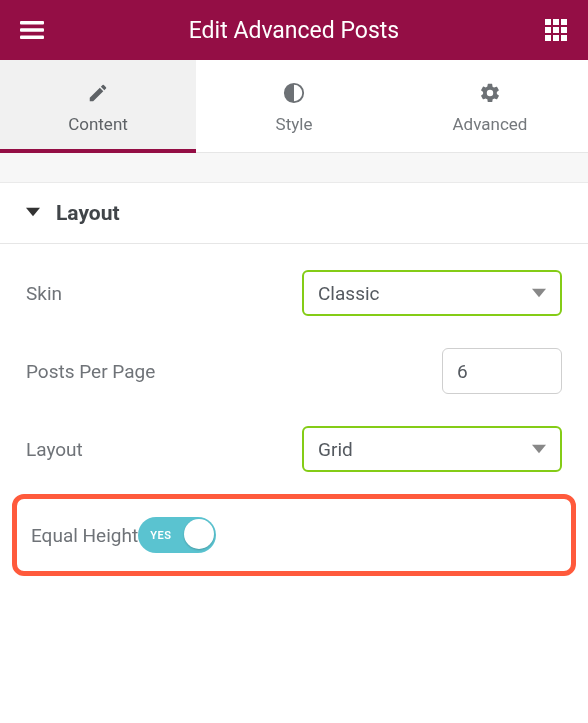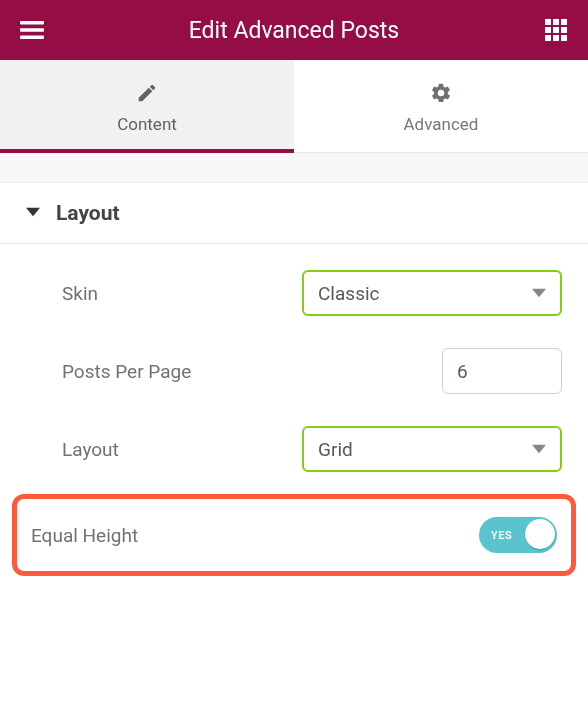--- a/index.html
+++ b/index.html
@@ -89,21 +89,20 @@
 
     .controls {
       padding: 10px 26px 0;
     }
     .control-row {
       display: flex;
       align-items: center;
       justify-content: space-between;
       padding: 16px 0;
       min-height: 70px;
-      margin-left: 36px;
     }
     .control-label {
       font-size: 19px;
       color: #6f7378;
       display: flex;
       align-items: center;
       gap: 10px;
     }
     .control-label svg { fill: #9aa0a6; width: 20px; height: 16px; }
 
@@ -136,21 +135,21 @@
       font-size: 19px;
     }
 
     .highlight-box {
       border: 5px solid #ff5a3c;
       border-radius: 12px;
       margin: 6px 12px 12px;
       padding: 18px 14px;
       display: flex;
       align-items: center;
-      justify-content: space-between;
+      justify-content: flex-start;
     }
     .highlight-box .control-label { padding-left: 0; }
 
     .toggle {
       position: relative;
       width: 78px;
       height: 36px;
       background: #5ac3d0;
       border-radius: 22px;
       cursor: pointer;
@@ -202,20 +201,27 @@
 
 <div class="tabs">
   <div class="tab active">
     <svg viewBox="0 0 24 24">
         <path d="M3 17.25V21h3.75l11-11-3.75-3.75-11 11zM20.71 7.04a1 1 0 0 0 0-1.41l-2.34-2.34a1 1 0 0 0-1.41 0l-1.83 1.83 3.75 3.75 1.83-1.83z"></path>
       </svg>
     <span>Content</span>
   </div>
   <div class="tab">
     <svg viewBox="0 0 24 24">
+        <path d="M12 2a10 10 0 1 0 0 20V2z"></path>
+        <circle cx="12" cy="12" r="10" fill="none" stroke="#6d7175" stroke-width="2"></circle>
+      </svg>
+    <span>Style</span>
+  </div>
+  <div class="tab">
+    <svg viewBox="0 0 24 24">
         <path d="M19.4 13a7.5 7.5 0 0 0 .1-1 7.5 7.5 0 0 0-.1-1l2.1-1.6a.5.5 0 0 0 .1-.6l-2-3.5a.5.5 0 0 0-.6-.2l-2.5 1a7.3 7.3 0 0 0-1.7-1l-.4-2.6A.5.5 0 0 0 14 2h-4a.5.5 0 0 0-.5.4l-.4 2.6a7.3 7.3 0 0 0-1.7 1l-2.5-1a.5.5 0 0 0-.6.2l-2 3.5a.5.5 0 0 0 .1.6L4.5 11a7.5 7.5 0 0 0-.1 1 7.5 7.5 0 0 0 .1 1l-2.1 1.6a.5.5 0 0 0-.1.6l2 3.5a.5.5 0 0 0 .6.2l2.5-1a7.3 7.3 0 0 0 1.7 1l.4 2.6a.5.5 0 0 0 .5.4h4a.5.5 0 0 0 .5-.4l.4-2.6a7.3 7.3 0 0 0 1.7-1l2.5 1a.5.5 0 0 0 .6-.2l2-3.5a.5.5 0 0 0-.1-.6L19.4 13zM12 15.5A3.5 3.5 0 1 1 15.5 12 3.5 3.5 0 0 1 12 15.5z"></path>
       </svg>
     <span>Advanced</span>
   </div>
 </div>
 
 <div class="panel-spacer"></div>
 
 <div class="section-header">
   <span class="caret">

